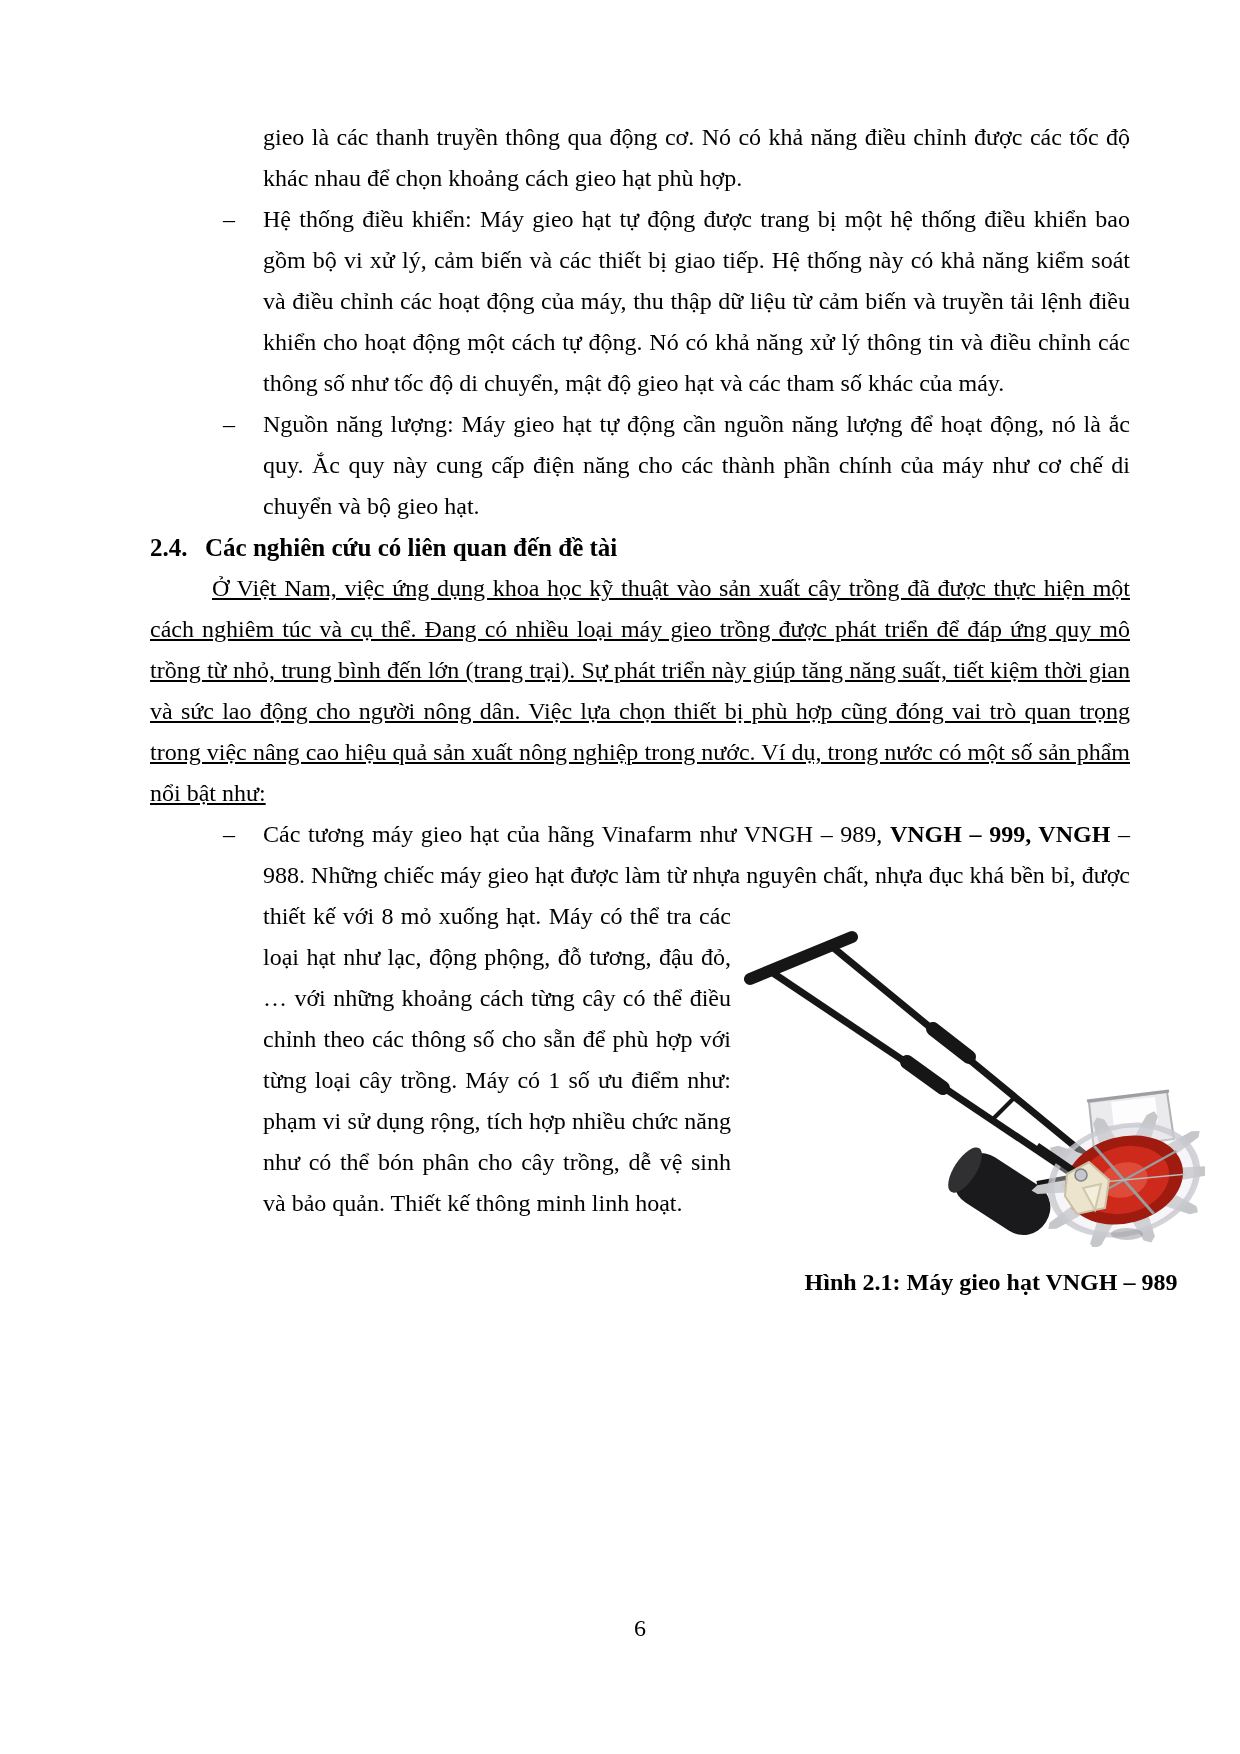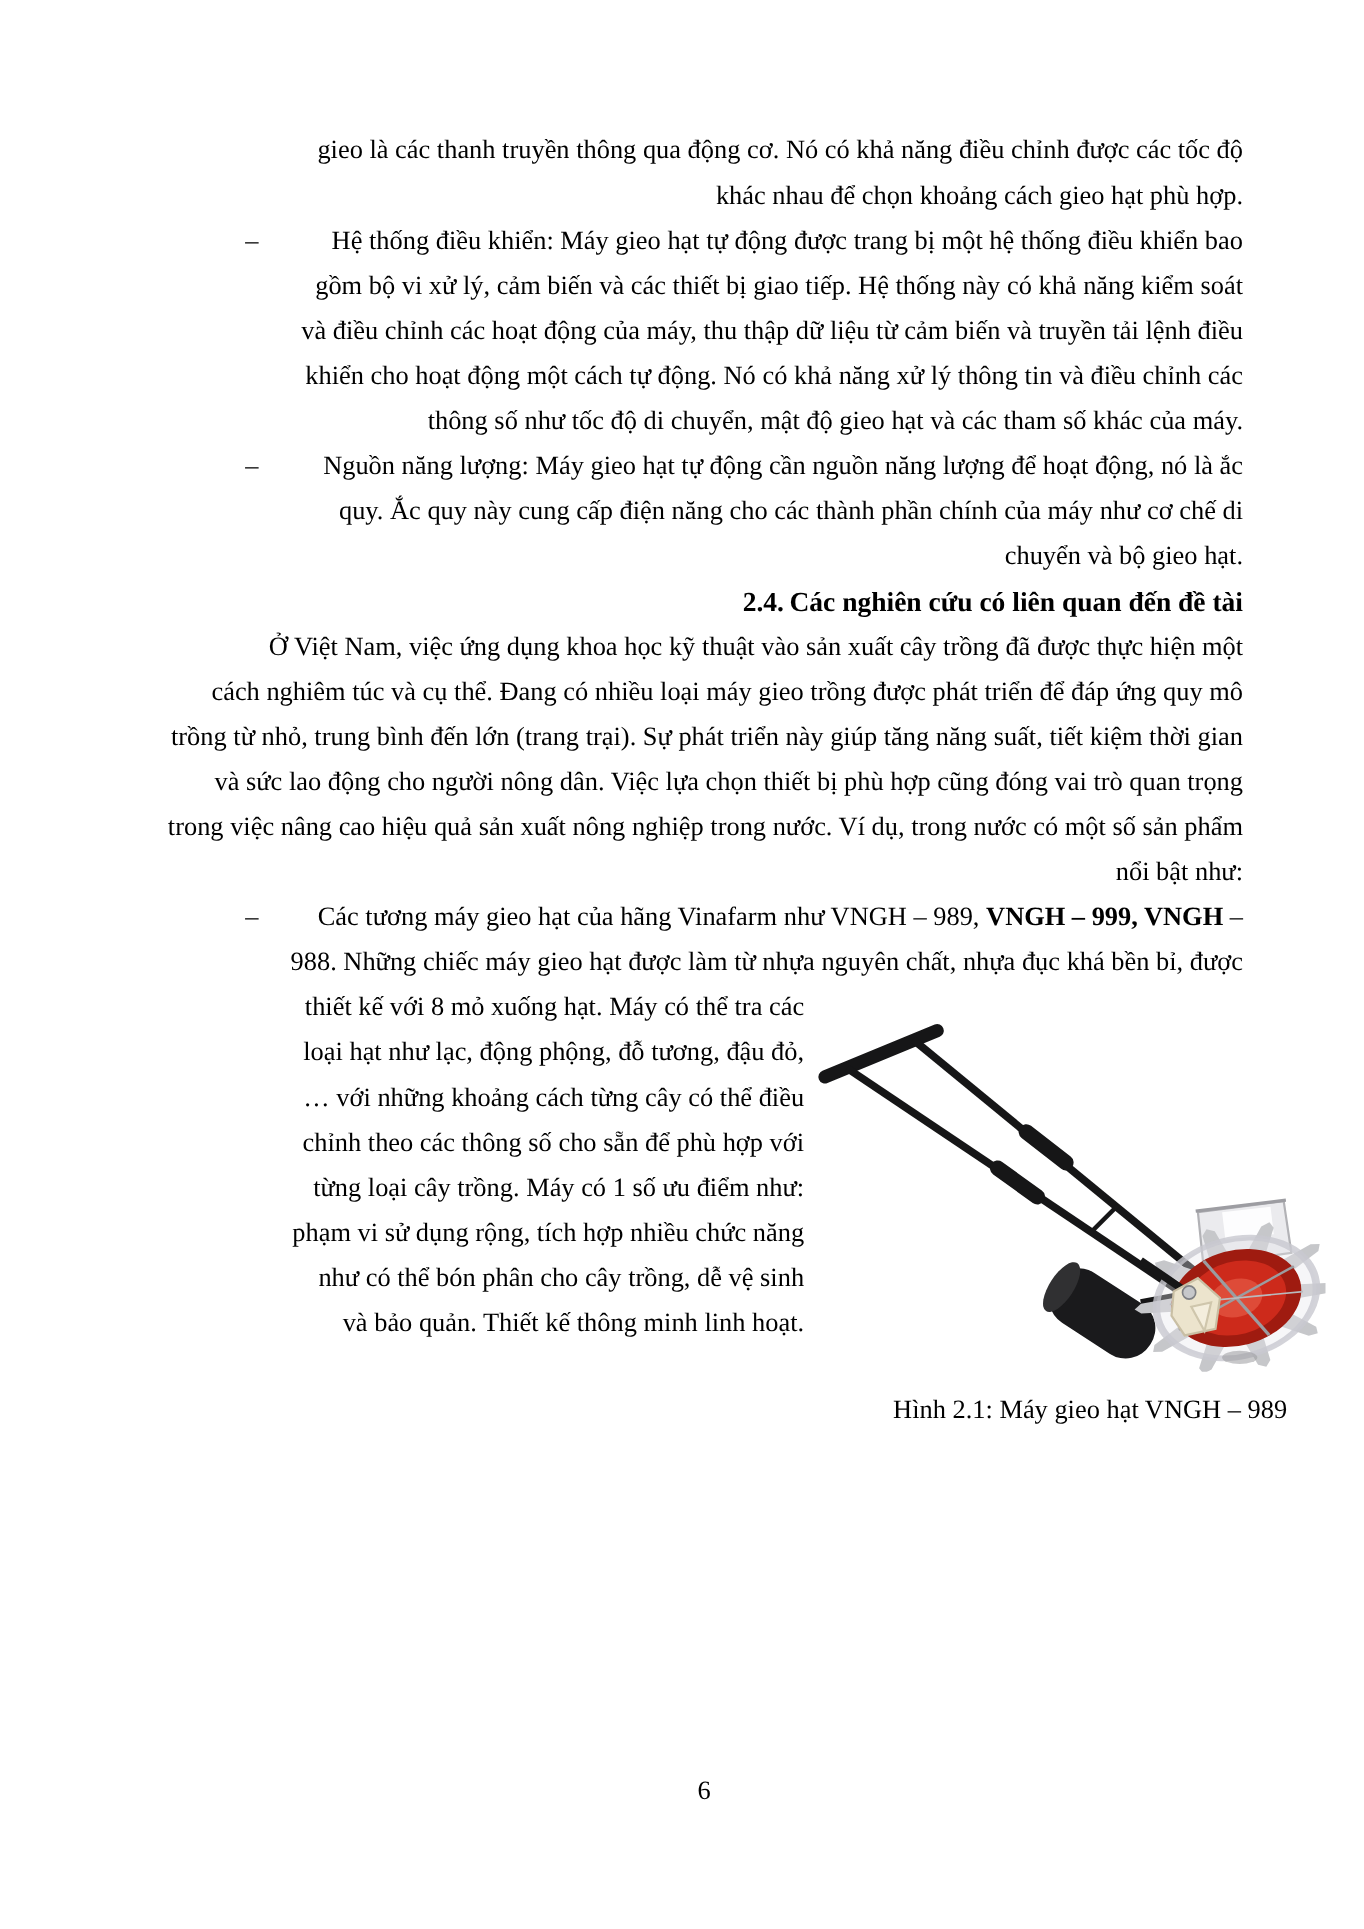--- a/index.html
+++ b/index.html
@@ -6,41 +6,41 @@
   .page {
     position:relative; width:1240px; height:1754px; margin:0 auto;
     background:#ffffff; overflow:hidden;
     font-family:"Liberation Serif","DejaVu Serif",serif;
     color:#000;
   }
   .content {
     position:absolute; left:150px; top:117px; width:980px;
     font-size:24px; line-height:41px; text-align:justify;
   }
-  .content p { margin:0;text-align:right; }
+  .content p { margin:0; }
   .hang   { padding-left:113px; }
   .item   { padding-left:113px; position:relative; }
   .dash   { position:absolute; left:73px; top:0; }
   .hrow   { font-weight:bold; font-size:25px; text-align:left; }
   .hnum   { display:inline-block; min-width:50px; padding-right:5px; }
-  .para-indent { text-indent:62px; }
+  .para-indent { text-indent:62px;text-decoration:underline; }
   .prod   { margin-top:8px; }
 
   .fig-float {
     float:right; width:393px; height:440px; position:relative;
     margin-left:6px;
   }
   .fig-art {
     position:absolute; left:0; top:0; width:468px; height:351px;
   }
   .fig-caption {
     position:absolute; left:0; top:368px; width:468px; box-sizing:border-box;
     padding-left:40px; text-align:center; font-size:24px; line-height:36px;
   }
-  .fig-caption span { display:block; }
+  .fig-caption span { display:block;font-weight:bold; }
   .clear { clear:both; }
   .pagenum {
     position:absolute; top:1608px; left:150px; width:980px;
     text-align:center; font-size:24px; line-height:41px;
   }
 </style>
 </head>
 <body>
 
 <div class="page">

